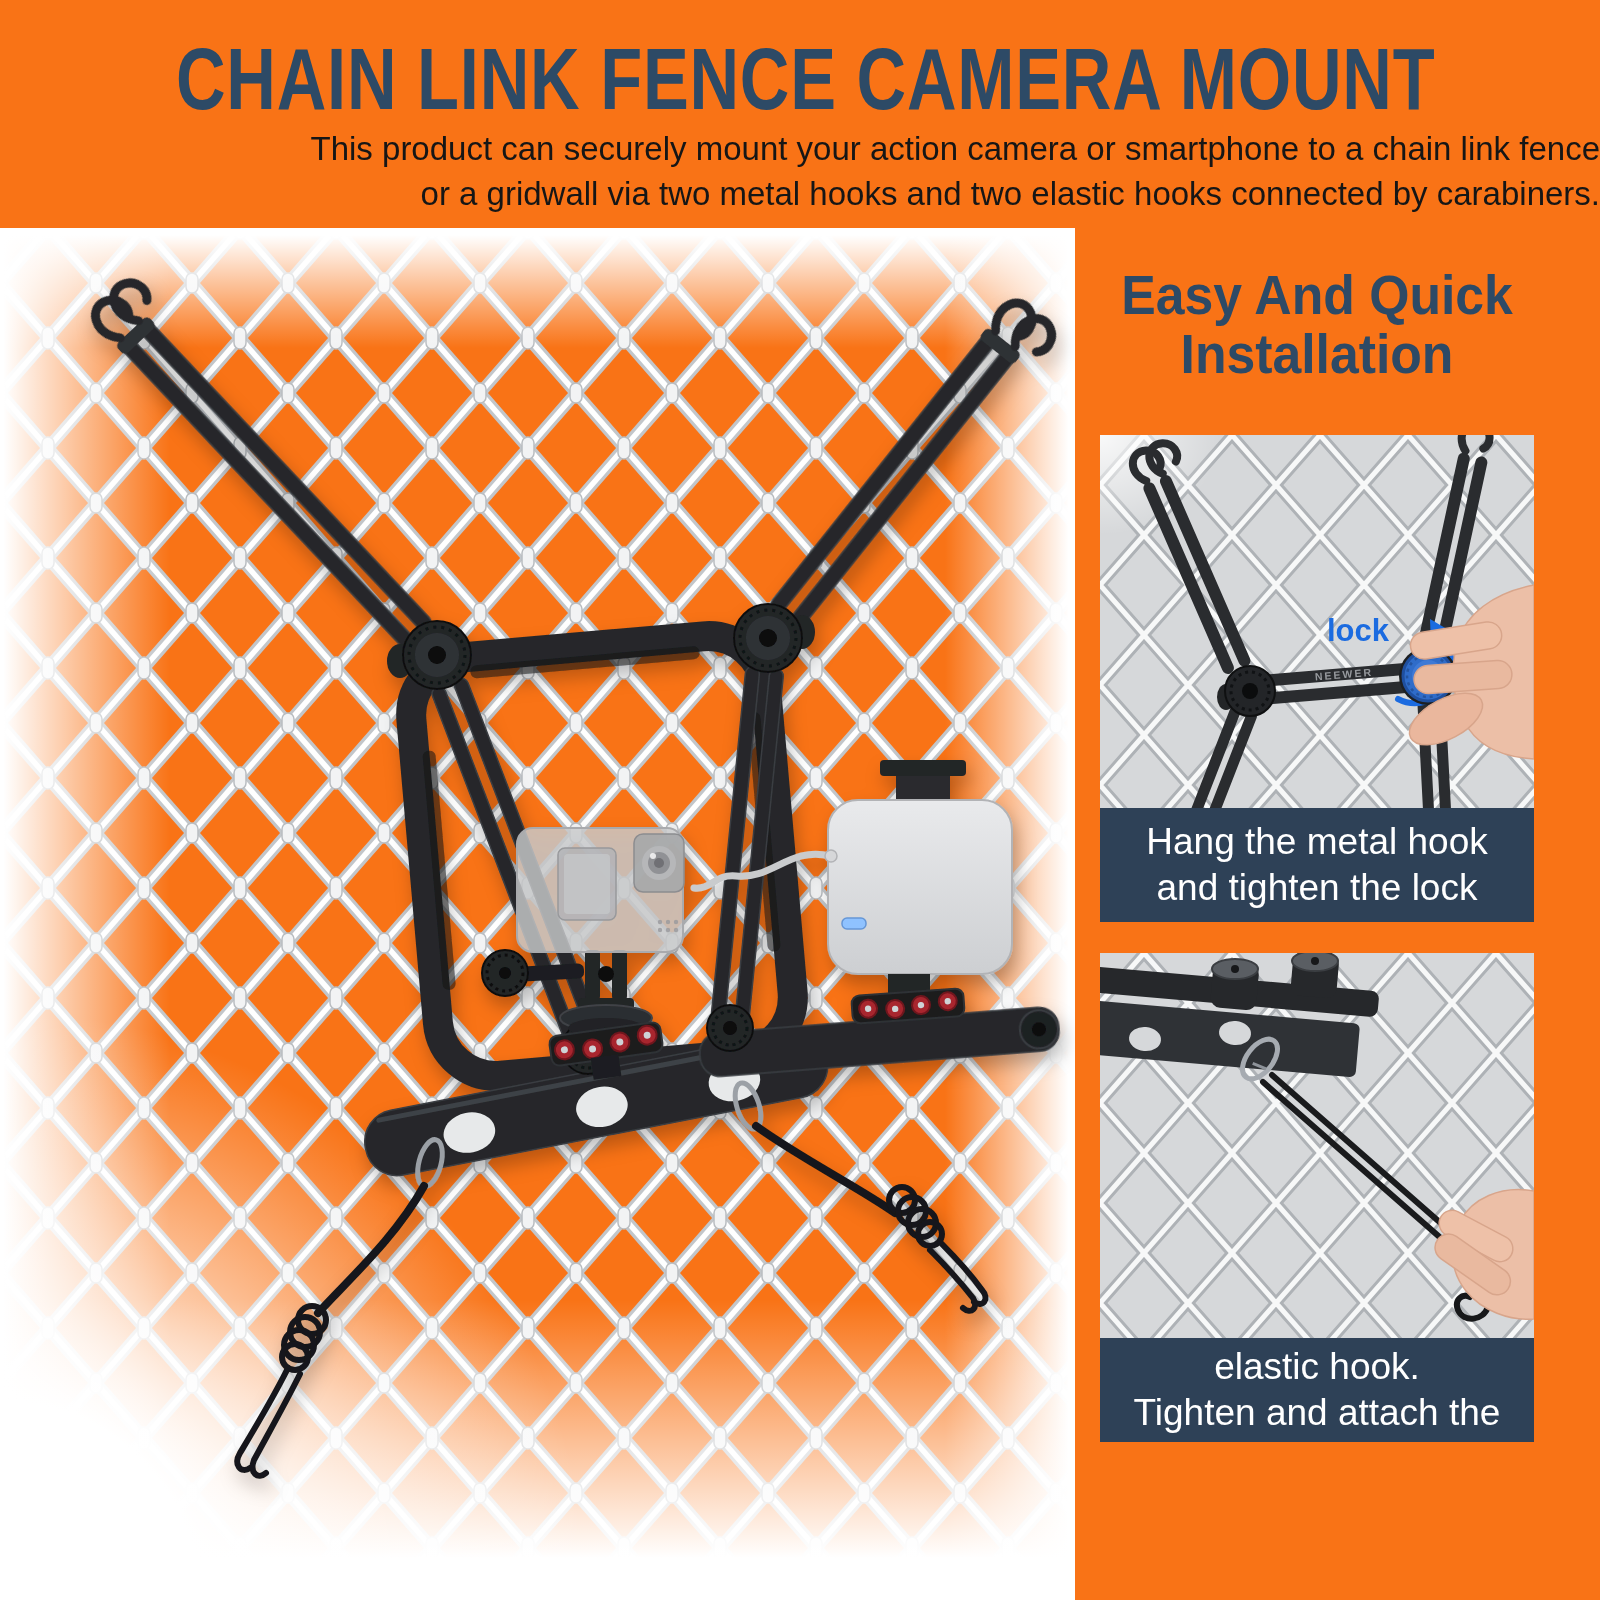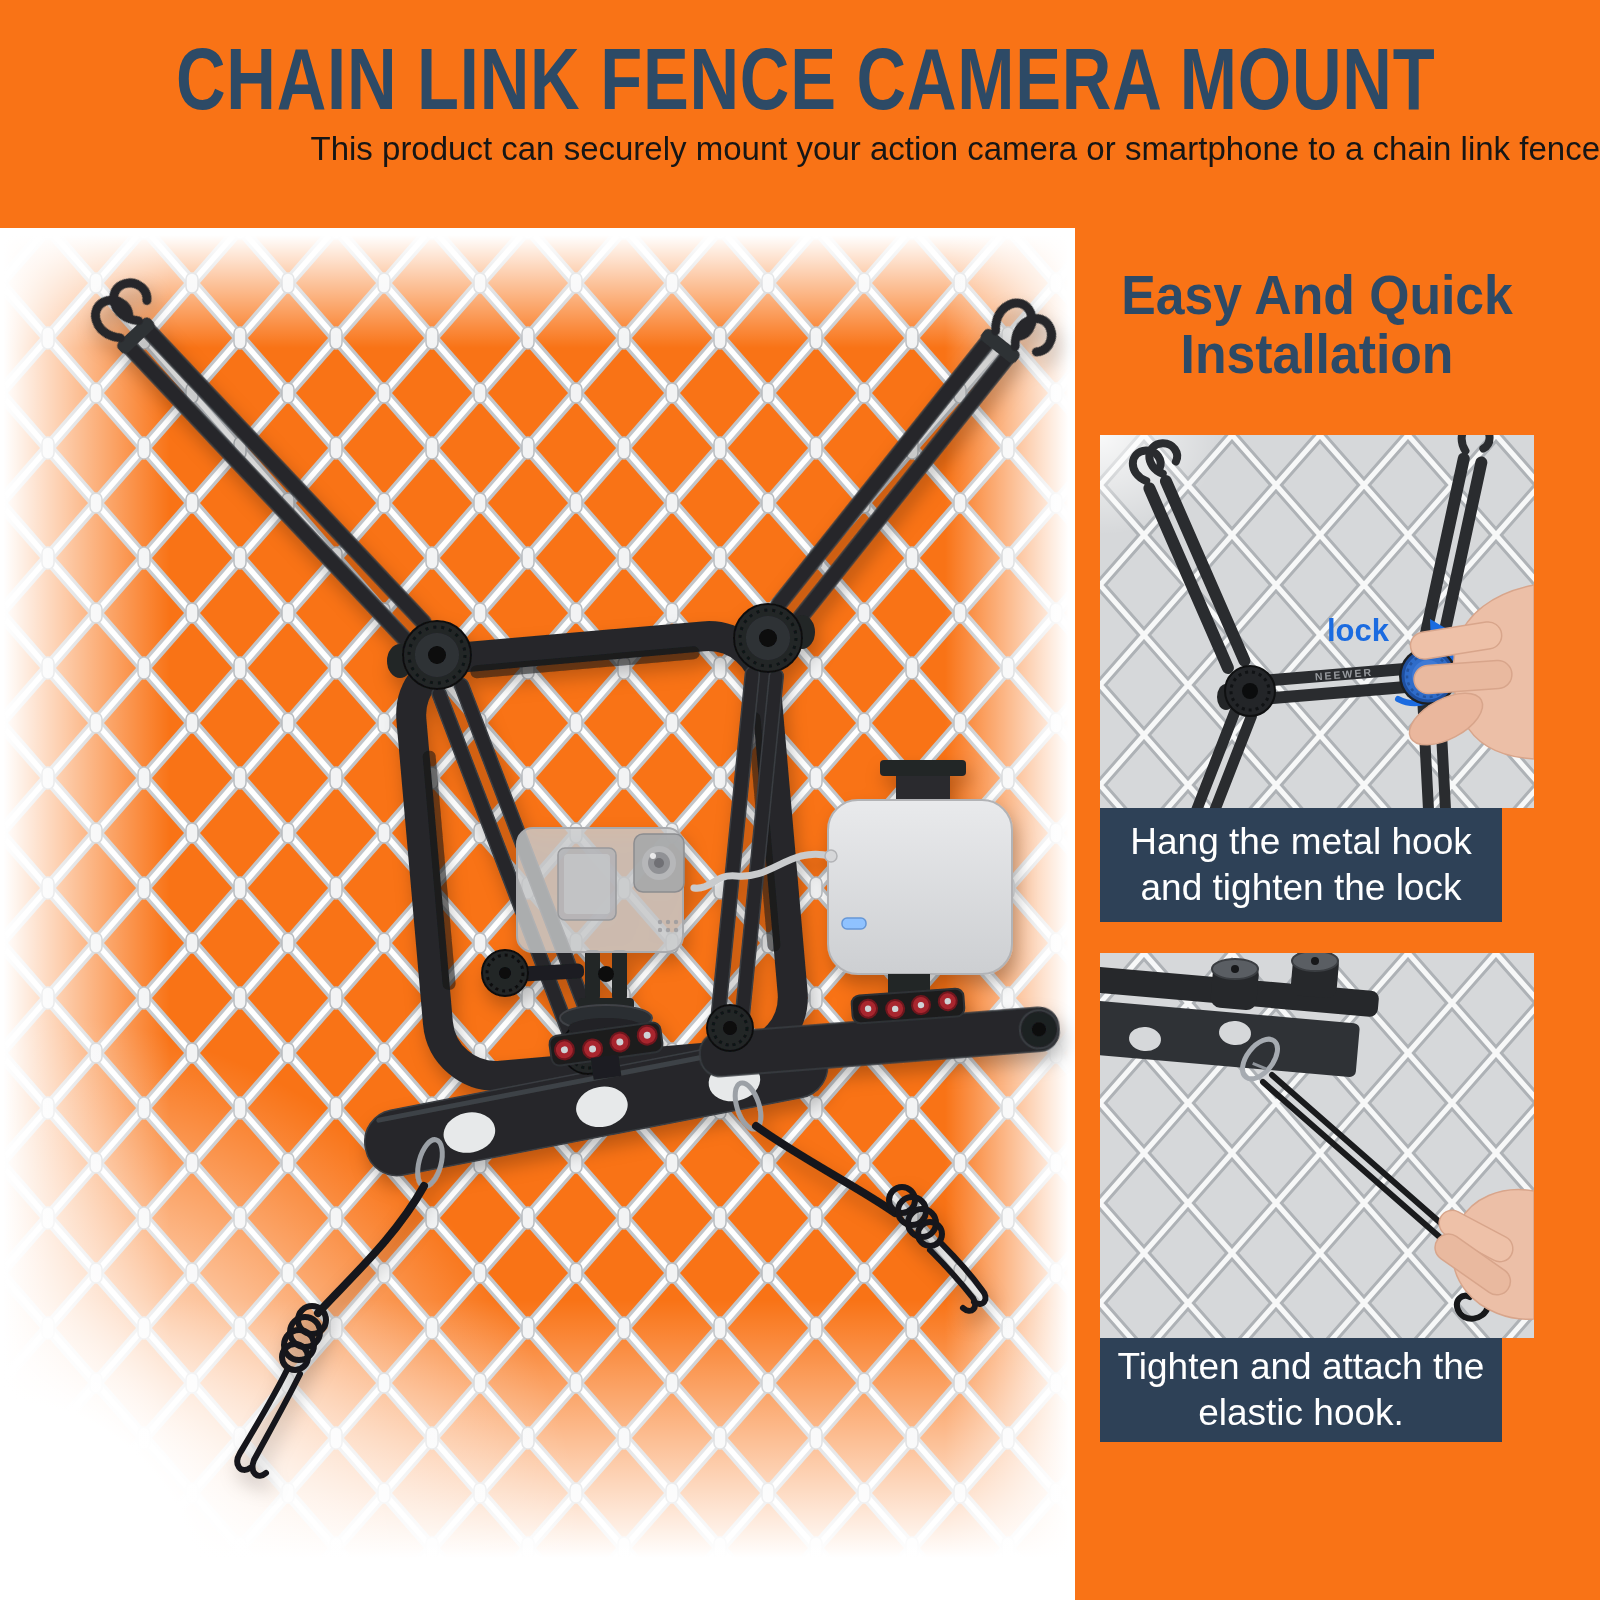--- a/index.html
+++ b/index.html
@@ -26,34 +26,35 @@
   
   .install-heading{position:absolute;left:1100px;top:266px;width:434px;text-align:center;
                    font-size:55px;line-height:59px;font-weight:bold;color:var(--title-navy,#2d4a66);
                    transform:scaleX(.94);}
   .step{position:absolute;left:1100px;width:434px;}
   .step1{top:435px;}
   .step2{top:953px;}
   .step-photo{position:relative;width:434px;overflow:hidden;}
   .step1 .step-photo{height:373px;}
   .step2 .step-photo{height:385px;}
-  .step-caption{width:402px;background:var(--caption-navy,#2e4157);color:#ffffff;
+  .step-caption{width:434px;background:var(--caption-navy,#2e4157);color:#ffffff;
                 display:flex;flex-direction:column;justify-content:center;text-align:center;
                 font-size:37px;line-height:46px;transform-origin:center;}
   .step1 .step-caption{height:114px;}
   .step2 .step-caption{height:104px;}
 </style>
 </head>
 <body>
 
 <div class="canvas">
 
   <div class="title">CHAIN LINK FENCE CAMERA MOUNT</div>
   <div class="subtitle">
     <div>This product can securely mount your action camera or smartphone to a chain link fence</div>
+    <div>or a gridwall via two metal hooks and two elastic hooks connected by carabiners.</div>
   </div>
 
   <div class="main-photo">
 
     <svg width="1075" height="1372" viewBox="0 0 1075 1372">
       <defs>
         <pattern id="fm" width="96" height="110" patternUnits="userSpaceOnUse">
           <g fill="none" stroke-linecap="round">
             <path d="M0,55 L48,0 L96,55 L48,110 Z" stroke="#c2c6ca" stroke-width="12"></path>
             <path d="M0,55 L48,0 L96,55 L48,110 Z" stroke="#ffffff" stroke-width="5.5"></path>
@@ -409,18 +410,18 @@
         <path d="M 372 318 C 384 330 392 342 388 354 C 383 368 364 370 358 357 C 354 347 362 340 370 344" fill="none" stroke="#17181a" stroke-width="6" stroke-linecap="round"></path>
 
         <g>
           <path d="M 434 238 C 400 232 372 246 360 268 C 348 292 350 318 366 338 C 382 358 410 368 434 366 Z" fill="#ecbfa7" stroke="#d8a58b" stroke-width="1.5"></path>
           <rect x="336" y="270" width="80" height="26" rx="13" fill="#eec1a8" stroke="#d8a58b" stroke-width="1.5" transform="rotate(28 376 283)"></rect>
           <rect x="330" y="298" width="86" height="27" rx="13.5" fill="#e9b99f" stroke="#d8a58b" stroke-width="1.5" transform="rotate(35 373 311)"></rect>
         </g>
       </svg>
     </div>
     <div class="step-caption">
+      <div>elastic hook.</div>
       <div>Tighten and attach the</div>
-      <div>elastic hook.</div>
     </div>
   </div>
 
 </div>
 
 </body></html>

